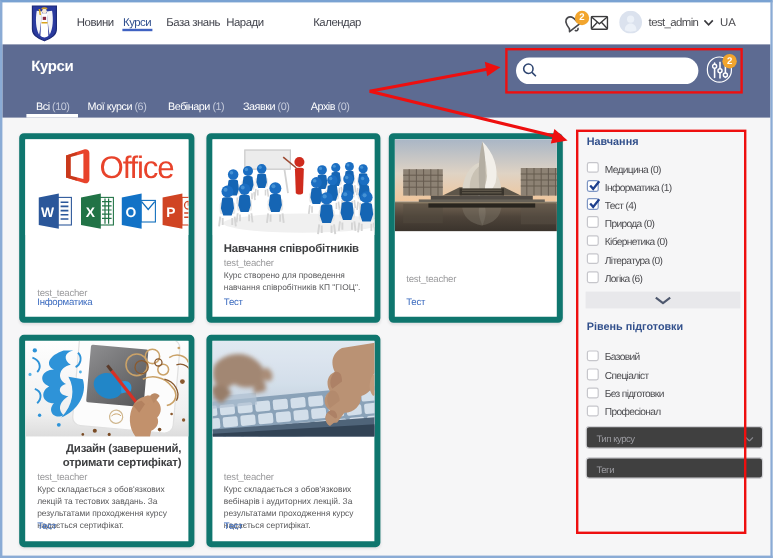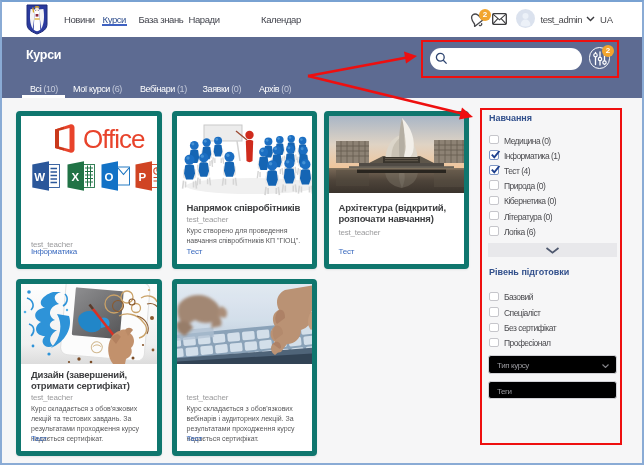--- a/index.html
+++ b/index.html
@@ -29,21 +29,21 @@
   .ctitle { position:absolute; left:10px; right:6px; font-size:9.5px; line-height:10.9px; font-weight:700; color:#3d3e40; letter-spacing:-0.2px; white-space:nowrap; }
   .cteach { position:absolute; left:10px; font-size:8px; color:#9b9b9d; letter-spacing:-0.2px; }
   .cdesc { position:absolute; left:10px; right:4px; font-size:7px; line-height:10.1px; color:#58585a; letter-spacing:0px; white-space:nowrap; }
   .ctag { position:absolute; left:10px; bottom:8px; line-height:9px; font-size:8px; color:#3a6abf; letter-spacing:-0.2px; }
   
   .side-h { position:absolute; font-size:9px; font-weight:700; color:#32508c; letter-spacing:0px; }
   .cb { position:absolute; width:9.5px; height:9.5px; background:#fff; border:1px solid #c6c6cb; border-radius:2px; }
   .cbc { border:1.5px solid #7e96c4; }
   .cb-label { position:absolute; font-size:8.5px; color:#4c4c50; white-space:nowrap; letter-spacing:-0.55px; }
   .expand-bar { position:absolute; left:488px; top:242.5px; width:129px; height:14.5px; background:#e8e8eb; }
-  .sel { position:absolute; left:488px; width:129px; background:#000000; border:1px solid #d2d2d6; border-radius:3px; }
+  .sel { position:absolute; left:488px; width:148px; background:#404040; border:1px solid #d2d2d6; border-radius:3px; }
   .sel span { position:absolute; left:8px; top:5px; font-size:8px; color:#9b9ba0; letter-spacing:-0.4px; }
   .red-rect-side { position:absolute; left:479.5px; top:108px; width:142.5px; height:337px; border:2.5px solid #ee0f0f; z-index:50; }
   .annot { position:absolute; z-index:60; pointer-events:none; }
 </style>
 </head>
 <body>
 
   <div class="topbar">
     <svg class="abs" style="left:24px; top:2px;" width="22" height="31" viewBox="0 0 22 31">
       <path d="M1 1 H21 V20 C21 25 17.5 27.5 11 30 C4.5 27.5 1 25 1 20 Z" fill="#2a3a9e" stroke="#1d2a78" stroke-width="1"></path>
@@ -196,21 +196,21 @@
       <use href="#guy" transform="translate(128,27) scale(0.8)"></use>
       <use href="#guy" transform="translate(87,39) scale(0.95)"></use>
       <use href="#guy" transform="translate(101,37) scale(0.9)"></use>
       <use href="#guy" transform="translate(115,36) scale(0.88)"></use>
       <use href="#guy" transform="translate(129,37) scale(0.9)"></use>
       <use href="#guy" transform="translate(96,53) scale(1.08)"></use>
       <use href="#guy" transform="translate(114,51) scale(1.05)"></use>
       <use href="#guy" transform="translate(131,52) scale(1.06)"></use>
       </g>
     </svg></div>
-    <div class="ctitle" style="top:87px;">Напрямок співробітників</div>
+    <div class="ctitle" style="top:87px;">Навчання співробітників</div>
     <div class="cteach" style="top:98.5px;">test_teacher</div>
     <div class="cdesc" style="top:110px;">Курс створено для проведення<br>навчання співробітників КП "ГІОЦ".</div>
     <div class="ctag">Тест</div>
   </div>
 
   <div class="card" style="left:323.5px; top:111px; width:145px; height:158px;">
     <div class="cimg" style="height:77px;"><svg width="145" height="77" viewBox="0 0 145 77">
       <defs>
         <linearGradient id="sky3" x1="0" y1="0" x2="0" y2="1">
           <stop offset="0" stop-color="#a9b6c6"></stop>
@@ -247,21 +247,20 @@
 
       <g opacity="0.45">
         <rect x="7" y="54" width="33" height="16" fill="#544c40"></rect>
         <rect x="105" y="54" width="33" height="17" fill="#5c5346"></rect>
         <path d="M56 54 C56 65 63 70 72.5 72 C82 70 89 65 89 54 Z" fill="#7e7668"></path>
         <path d="M73 72 C70 65 69 60 71 54 L74.5 54 C76.5 60 76 65 73 72 Z" fill="#9a9486"></path>
       </g>
       <rect x="28" y="53.5" width="89" height="3.5" fill="#29251f"></rect>
       <path d="M0 52.8 H145" stroke="#8a7c66" stroke-width="0.8"></path>
     </svg></div>
-    <div class="ctitle" style="top:87px;">Архітектура (відкритий,<br>розпочати навчання)</div>
     <div class="cteach" style="top:111.5px;">test_teacher</div>
     <div class="ctag">Тест</div>
   </div>
 
   <div class="card" style="left:16px; top:279px; width:146px; height:177px;">
     <div class="cimg"><svg width="146" height="80" viewBox="0 0 146 80">
       <defs>
         <linearGradient id="bg4" x1="0" y1="0" x2="0" y2="1">
           <stop offset="0" stop-color="#fefefe"></stop>
             <stop offset="0.75" stop-color="#f0f0f0"></stop>
@@ -319,21 +318,21 @@
       <circle cx="112" cy="74" r="1.5" fill="#7a4c26"></circle>
 
       <line x1="72" y1="25" x2="97" y2="57" stroke="#d93025" stroke-width="2.6"></line>
       <line x1="72" y1="25" x2="68.5" y2="20.5" stroke="#5a3a2a" stroke-width="2.6"></line>
 
       <path d="M90 54 C94 46 104 44 110 50 C114 54 114 60 110 64 C112 68 110 73 105 75 L104 80 L92 80 C86 72 86 62 90 54 Z" fill="#c2916c"></path>
       <path d="M90 54 C93 50 98 49 101 51 L95 60 Z" fill="#b3815f"></path>
       <path d="M97 50 C98 46 103 44 106 47 L101 54 Z" fill="#c2916c"></path>
       <path d="M104 46 C106 43 110 43 112 46 L107 52 Z" fill="#ba8a66"></path>
     </svg></div>
-    <div class="ctitle" style="top:85.6px;">Дизайн (завершений,<br>отримати сертифікат)</div>
+    <div class="ctitle" style="top:85.6px;text-align:right;">Дизайн (завершений,<br>отримати сертифікат)</div>
     <div class="cteach" style="top:108.5px;">test_teacher</div>
     <div class="cdesc" style="top:119.5px;">Курс складається з обов'язкових<br>лекцій та тестових завдань. За<br>результатами проходження курсу<br>надається сертифікат.</div>
     <div class="ctag">Тест</div>
   </div>
 
   <div class="card" style="left:171.5px; top:279px; width:145px; height:177px;">
     <div class="cimg"><svg width="145" height="80" viewBox="0 0 145 80">
       <defs>
         <linearGradient id="kb5" x1="0" y1="0" x2="0" y2="1">
           <stop offset="0" stop-color="#ecf1f6"></stop>
@@ -442,21 +441,21 @@
   <div class="expand-bar"></div>
   <svg class="abs" style="left:545px; top:246.5px;" width="15" height="7" viewBox="0 0 15 7">
     <path d="M1.5 1 L7.5 5.6 L13.5 1" fill="none" stroke="#4e586e" stroke-width="1.7"></path>
   </svg>
   <div class="side-h" style="left:489px; top:266.5px;text-align:right;">Рівень підготовки</div>
   <div class="cb" style="left:489px; top:291.7px;"></div>
 <div class="cb-label" style="left:504px; top:292.4px;">Базовий</div>
   <div class="cb" style="left:489px; top:307px;"></div>
 <div class="cb-label" style="left:504px; top:307.7px;">Спеціаліст</div>
   <div class="cb" style="left:489px; top:322.6px;"></div>
-<div class="cb-label" style="left:504px; top:323.3px;">Без сертифікат</div>
+<div class="cb-label" style="left:504px; top:323.3px;">Без підготовки</div>
   <div class="cb" style="left:489px; top:337.7px;"></div>
 <div class="cb-label" style="left:504px; top:338.4px;">Професіонал</div>
   <div class="sel" style="top:355px; height:19px;">
     <span>Тип курсу</span>
     <svg class="abs" style="right:7px; top:7.5px;" width="7" height="4" viewBox="0 0 7 4">
       <path d="M0.5 0.5 L3.5 3.5 L6.5 0.5" fill="none" stroke="#85858a" stroke-width="1.1"></path>
     </svg>
   </div>
   <div class="sel" style="top:380.5px; height:18.5px;">
     <span>Теги</span>

